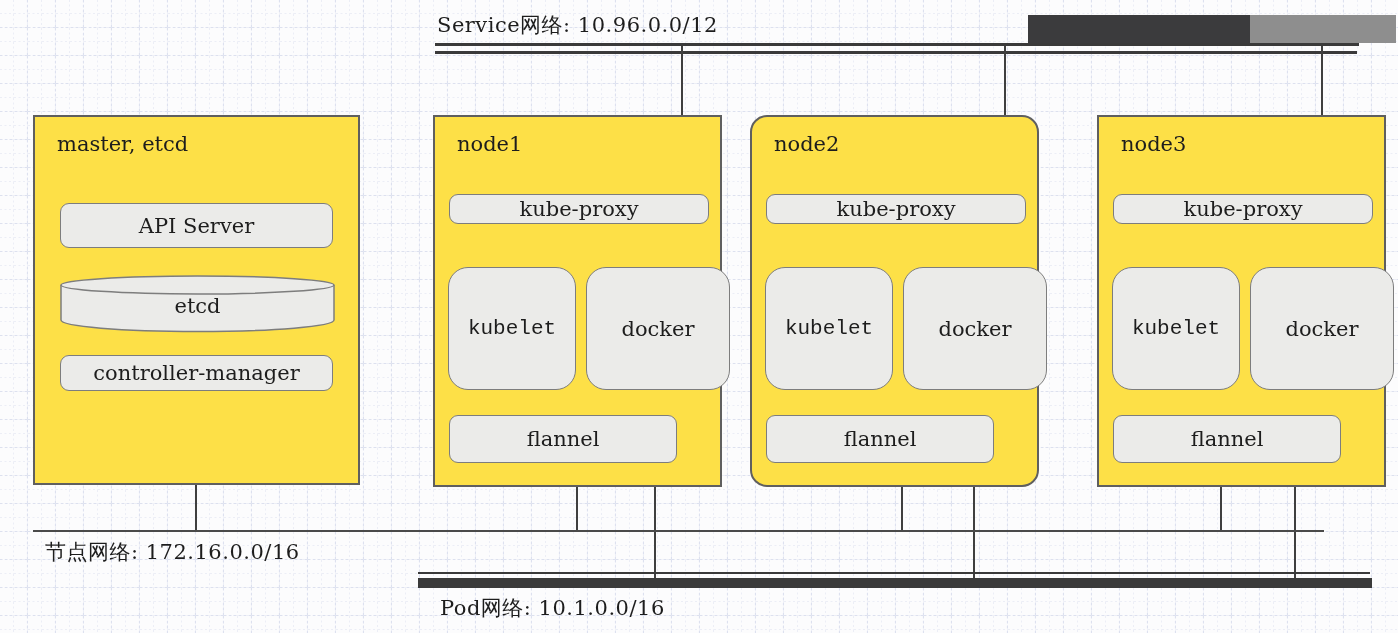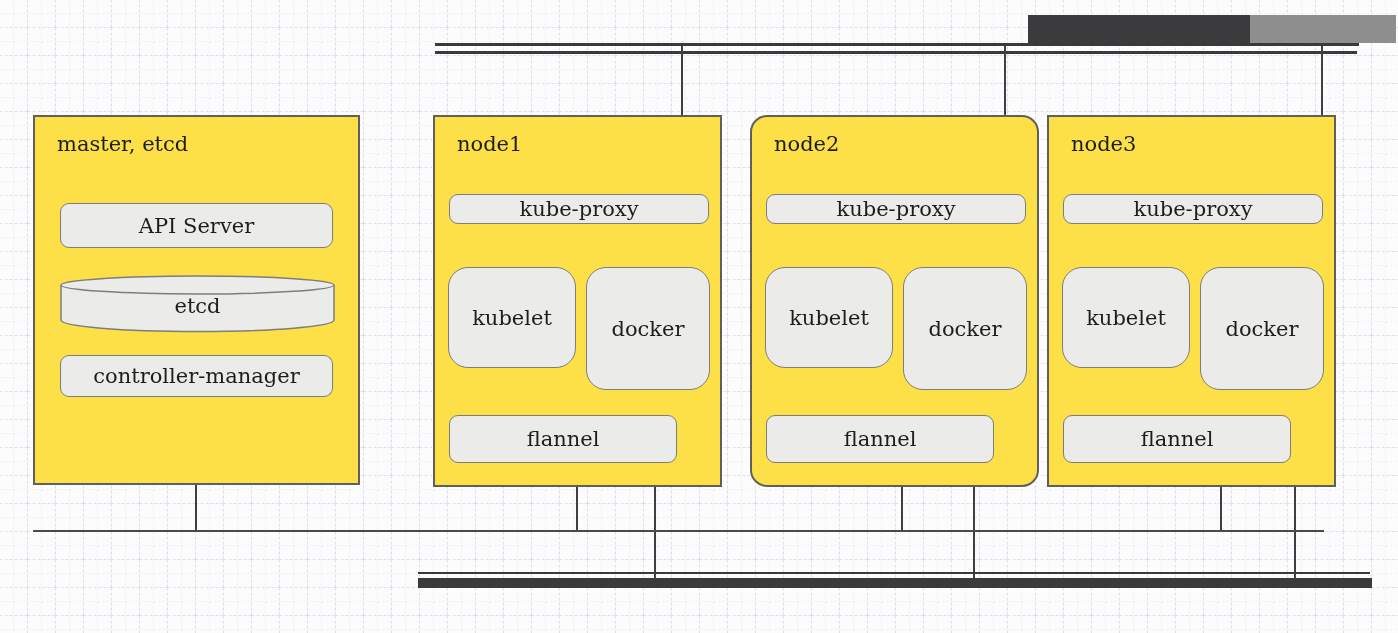--- a/index.html
+++ b/index.html
@@ -24,27 +24,27 @@
   .box-title{position:absolute;left:22px;top:15px;font-size:21px;white-space:nowrap;}
   .inner-box{
     position:absolute;box-sizing:border-box;
     background:#ebebe9;border:1.5px solid #7d7d7d;border-radius:9px;
     display:flex;align-items:center;justify-content:center;
     font-size:21px;text-align:right;
   }
   .pill{border-radius:20px;}
   .master-box .inner-box{left:25px;width:273px;}
   .mb-api{top:86px;height:45px;}
-  .mb-cm{top:238px;height:42px;}
+  .mb-cm{top:238px;height:36px;}
   .mb-sched{top:301px;height:45px;}
   .cylinder-wrap{position:absolute;left:24px;top:157px;width:277px;height:59px;}
   .cylinder-label{position:absolute;left:0;top:20px;width:100%;text-align:center;font-size:21px;}
   .node .kube-proxy{left:14px;top:77px;width:260px;height:30px;}
-  .node .kubelet{left:13px;top:150px;width:128px;height:101px;}
-  .node .docker{left:151px;top:150px;width:124px;height:123px;}
+  .node .kubelet{left:13px;top:150px;width:128px;height:123px;font-family:Liberation Mono, monospace;}
+  .node .docker{left:151px;top:150px;width:144px;height:123px;}
   .node .flannel{left:14px;top:298px;width:228px;height:48px;}
 </style>
 </head>
 <body>
 
 <div class="canvas">
 
   <svg class="grid-bg" width="1398" height="633">
     <defs>
       <pattern id="gminor" width="14" height="14" patternUnits="userSpaceOnUse">
@@ -57,20 +57,21 @@
     <rect width="100%" height="100%" fill="#fcfcfd"></rect>
     <rect width="100%" height="100%" fill="url(#gminor)"></rect>
     <rect width="100%" height="100%" fill="url(#gmajor)"></rect>
   </svg>
 
   <div class="layer">
 
     <div class="decor-bar" style="left:1028px;top:15px;width:222px;height:30px;background:#3b3b3d;"></div>
     <div class="decor-bar" style="left:1250px;top:15px;width:146px;height:28px;background:#8e8e8e;"></div>
 
+    <div class="net-label" style="left:437px;top:11px;">Service网络: 10.96.0.0/12</div>
     <div class="hline" style="left:435px;top:43px;width:924px;height:3px;"></div>
     <div class="hline" style="left:435px;top:51px;width:922px;height:3px;"></div>
 
     <div class="vline" style="left:681px;top:46px;height:146px;"></div>
     <div class="vline" style="left:1004px;top:46px;height:146px;"></div>
     <div class="vline" style="left:1321px;top:46px;height:146px;"></div>
 
     <div class="vline" style="left:195px;top:484px;height:46px;"></div>
     <div class="vline" style="left:576px;top:486px;height:44px;"></div>
     <div class="vline" style="left:901px;top:486px;height:44px;"></div>
@@ -122,35 +123,37 @@
         <span>kubelet</span>
       </div>
       <div class="inner-box docker pill">
         <span>docker</span>
       </div>
       <div class="inner-box flannel">
         <span>flannel</span>
       </div>
     </div>
 
-    <div class="outer-box node" style="left:1047px;padding-left:41px;">
+    <div class="outer-box node" style="left:1097px;padding-left:41px;">
       <div class="box-title">node3</div>
       <div class="inner-box kube-proxy">
         <span>kube-proxy</span>
       </div>
       <div class="inner-box kubelet pill">
         <span>kubelet</span>
       </div>
       <div class="inner-box docker pill">
         <span>docker</span>
       </div>
       <div class="inner-box flannel">
         <span>flannel</span>
       </div>
     </div>
 
     <div class="thinline" style="left:33px;top:530px;width:1291px;height:2px;"></div>
+    <div class="net-label" style="left:45px;top:538px;">节点网络: 172.16.0.0/16</div>
 
     <div class="hline" style="left:418px;top:572px;width:952px;height:2px;"></div>
     <div class="hline" style="left:418px;top:578px;width:954px;height:10px;"></div>
+    <div class="net-label" style="left:440px;top:594px;">Pod网络: 10.1.0.0/16</div>
 
   </div>
 </div>
 
 </body></html>

